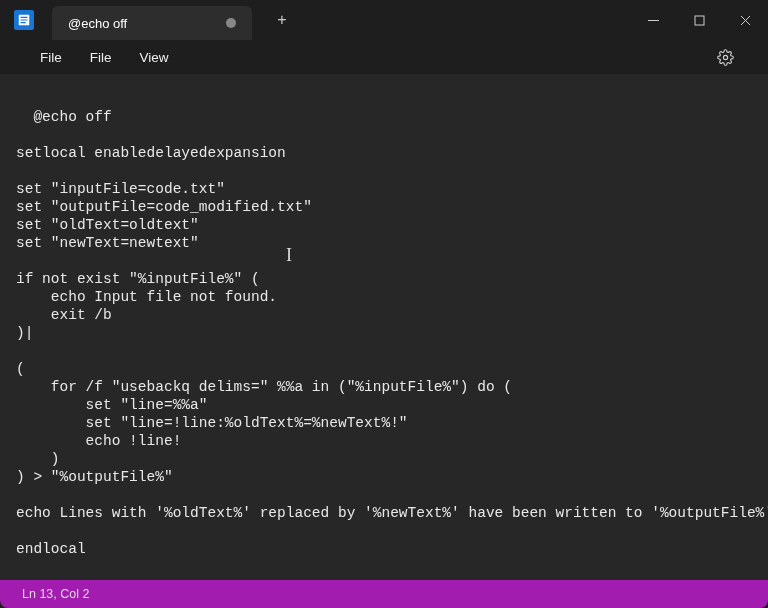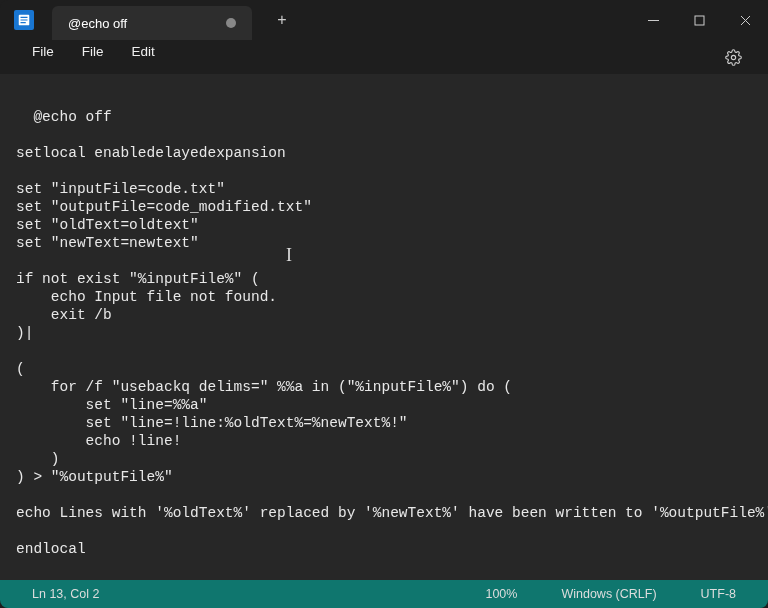--- a/index.html
+++ b/index.html
@@ -76,21 +76,22 @@
       display: flex;
       align-items: center;
       justify-content: center;
       color: #ccc;
     }
     .win-btn svg { width: 11px; height: 11px; }
     .menubar {
       height: 34px;
       background: #1e1e1e;
       display: flex;
-      padding: 0 20px;
+      align-items: center;
+      padding: 0 28px;
       gap: 4px;
     }
     .menu-item {
       padding: 4px 12px;
       font-size: 13.5px;
       color: #eee;
       border-radius: 4px;
     }
     .settings-icon {
       margin-left: auto;
@@ -114,24 +115,24 @@
     .ibeam {
       position: absolute;
       left: 286px;
       top: 172px;
       color: #ddd;
       font-size: 18px;
       font-family: serif;
     }
     .statusbar {
       height: 28px;
-      background: #0f766e;
-      display: flex;
-      align-items: center;
-      padding: 0 32px;
+      background: #a21caf;
+      display: flex;
+      align-items: center;
+      padding: 0 22px;
       font-size: 12.5px;
       color: #ddd;
     }
     .status-left { }
     .status-right {
       margin-left: auto;
       display: flex;
       gap: 44px;
     }
   </style>
@@ -170,21 +171,21 @@
           <line x1="1" y1="1" x2="10" y2="10" stroke="#ccc" stroke-width="1"></line>
           <line x1="10" y1="1" x2="1" y2="10" stroke="#ccc" stroke-width="1"></line>
         </svg>
     </div>
   </div>
 </div>
 
 <div class="menubar">
   <div class="menu-item">File</div>
   <div class="menu-item">File</div>
-  <div class="menu-item">Edit</div>
+  <div class="menu-item">View</div>
   <div class="settings-icon">
     <svg width="17" height="17" viewBox="0 0 24 24" fill="none" stroke="#ccc" stroke-width="1.6">
       <circle cx="12" cy="12" r="3"></circle>
       <path d="M19.4 15a1.65 1.65 0 0 0 .33 1.82l.06.06a2 2 0 1 1-2.83 2.83l-.06-.06a1.65 1.65 0 0 0-1.82-.33 1.65 1.65 0 0 0-1 1.51V21a2 2 0 0 1-4 0v-.09a1.65 1.65 0 0 0-1-1.51 1.65 1.65 0 0 0-1.82.33l-.06.06a2 2 0 1 1-2.83-2.83l.06-.06a1.65 1.65 0 0 0 .33-1.82 1.65 1.65 0 0 0-1.51-1H3a2 2 0 0 1 0-4h.09a1.65 1.65 0 0 0 1.51-1 1.65 1.65 0 0 0-.33-1.82l-.06-.06a2 2 0 1 1 2.83-2.83l.06.06a1.65 1.65 0 0 0 1.82.33h0a1.65 1.65 0 0 0 1-1.51V3a2 2 0 0 1 4 0v.09a1.65 1.65 0 0 0 1 1.51 1.65 1.65 0 0 0 1.82-.33l.06-.06a2 2 0 1 1 2.83 2.83l-.06.06a1.65 1.65 0 0 0-.33 1.82v0a1.65 1.65 0 0 0 1.51 1H21a2 2 0 0 1 0 4h-.09a1.65 1.65 0 0 0-1.51 1z"></path>
     </svg>
   </div>
 </div>
 
 <div class="editor">
   <span>@echo off
@@ -210,18 +211,13 @@
 ) &gt; "%outputFile%"
 
 echo Lines with '%oldText%' replaced by '%newText%' have been written to '%outputFile%'.
 
 endlocal</span>
   <span class="ibeam">I</span>
 </div>
 
 <div class="statusbar">
   <div class="status-left">Ln 13, Col 2</div>
-  <div class="status-right">
-    <div>100%</div>
-    <div>Windows (CRLF)</div>
-    <div>UTF-8</div>
-  </div>
 </div>
 
 </body></html>

